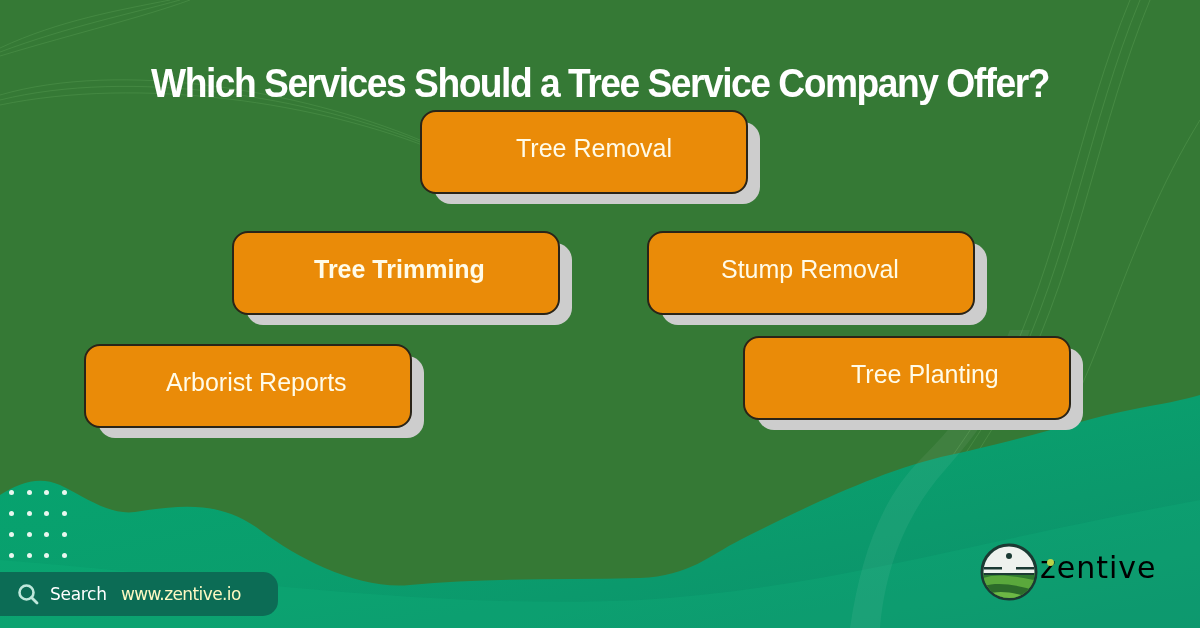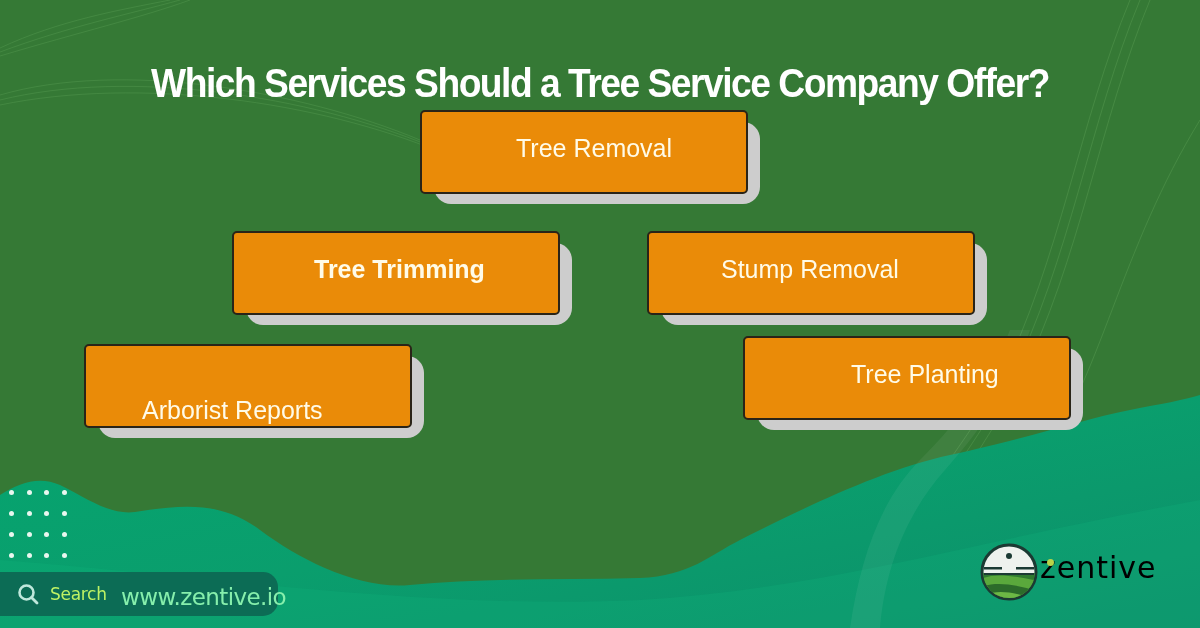--- a/index.html
+++ b/index.html
@@ -15,40 +15,40 @@
       font-size: 40px; letter-spacing: -1.6px; line-height: 52px;
       transform: scaleX(0.93); transform-origin: center;
     }
     .card-wrap { position: absolute; width: 328px; height: 84px; }
     .card-shadow {
       position: absolute; left: 14px; top: 12px; width: 326px; height: 82px;
       background: #cdcdcd; border-radius: 17px;
     }
     .card {
       position: absolute; left: 0; top: 0; width: 324px; height: 80px;
-      background: #ea8b08; border: 2px solid #2a2418; border-radius: 5px;
+      background: #ea8b08; border: 2px solid #2a2418; border-radius: 16px;
       display: flex; align-items: center; color: #fffbe8;
       font-family: "Liberation Sans", sans-serif; font-size: 25px;
       box-sizing: content-box;
     }
     .card span { position: absolute; top: 50%; transform: translateY(-62%); white-space: nowrap; }
     .dots { position: absolute; left: 9px; top: 490px; width: 60px; height: 70px; }
     .dot { position: absolute; width: 5px; height: 5px; border-radius: 50%; background: #e9f7ef; }
     .search {
       position: absolute; left: 0; top: 572px; width: 278px; height: 44px;
       background: #0c6c55; border-radius: 0 15px 15px 0;
       display: flex; align-items: center;
     }
     .search-icon { position: absolute; left: 17px; top: 11px; width: 22px; height: 22px; }
     .search-label {
-      position: absolute; left: 50px; top: 12px; font-size: 17px; color: #bef264;
+      position: absolute; left: 50px; top: 12px; font-size: 17px; color: #ffffff;
       font-family: "DejaVu Sans", sans-serif; letter-spacing: -0.3px;
     }
     .search-url {
-      position: absolute; left: 121px; top: 12px; font-size: 23px; color: #86efac;
+      position: absolute; left: 121px; top: 12px; font-size: 17px; color: #fef9c3;
       font-family: "DejaVu Sans", sans-serif; letter-spacing: -0.6px;
     }
     .logo { position: absolute; left: 980px; top: 541px; width: 190px; height: 64px; }
     .logo-mark { position: absolute; left: 0; top: 2px; width: 58px; height: 58px; }
     .logo-text {
       position: absolute; left: 60px; top: 9px; font-size: 30px; color: #000000;
       font-family: "DejaVu Sans", sans-serif; letter-spacing: 1px;
     }
     .logo-dot { position: absolute; left: 1047px; top: 559px; width: 7px; height: 7px; border-radius: 50%; background: #b7d44a; }
   </style>
@@ -106,21 +106,21 @@
 <div class="card-wrap" style="left:647px; top:231px;">
   <div class="card-shadow"></div>
   <div class="card">
       <span style="left:72px;">Stump Removal</span>
     </div>
 </div>
 
 <div class="card-wrap" style="left:84px; top:344px;">
   <div class="card-shadow"></div>
   <div class="card">
-      <span style="left:56px;margin-top:28px;">Arborist Reports</span>
+      <span style="left:80px;">Arborist Reports</span>
     </div>
 </div>
 
 <div class="card-wrap" style="left:743px; top:336px;padding-left:38px;">
   <div class="card-shadow"></div>
   <div class="card">
       <span style="left:106px;">Tree Planting</span>
     </div>
 </div>
 

